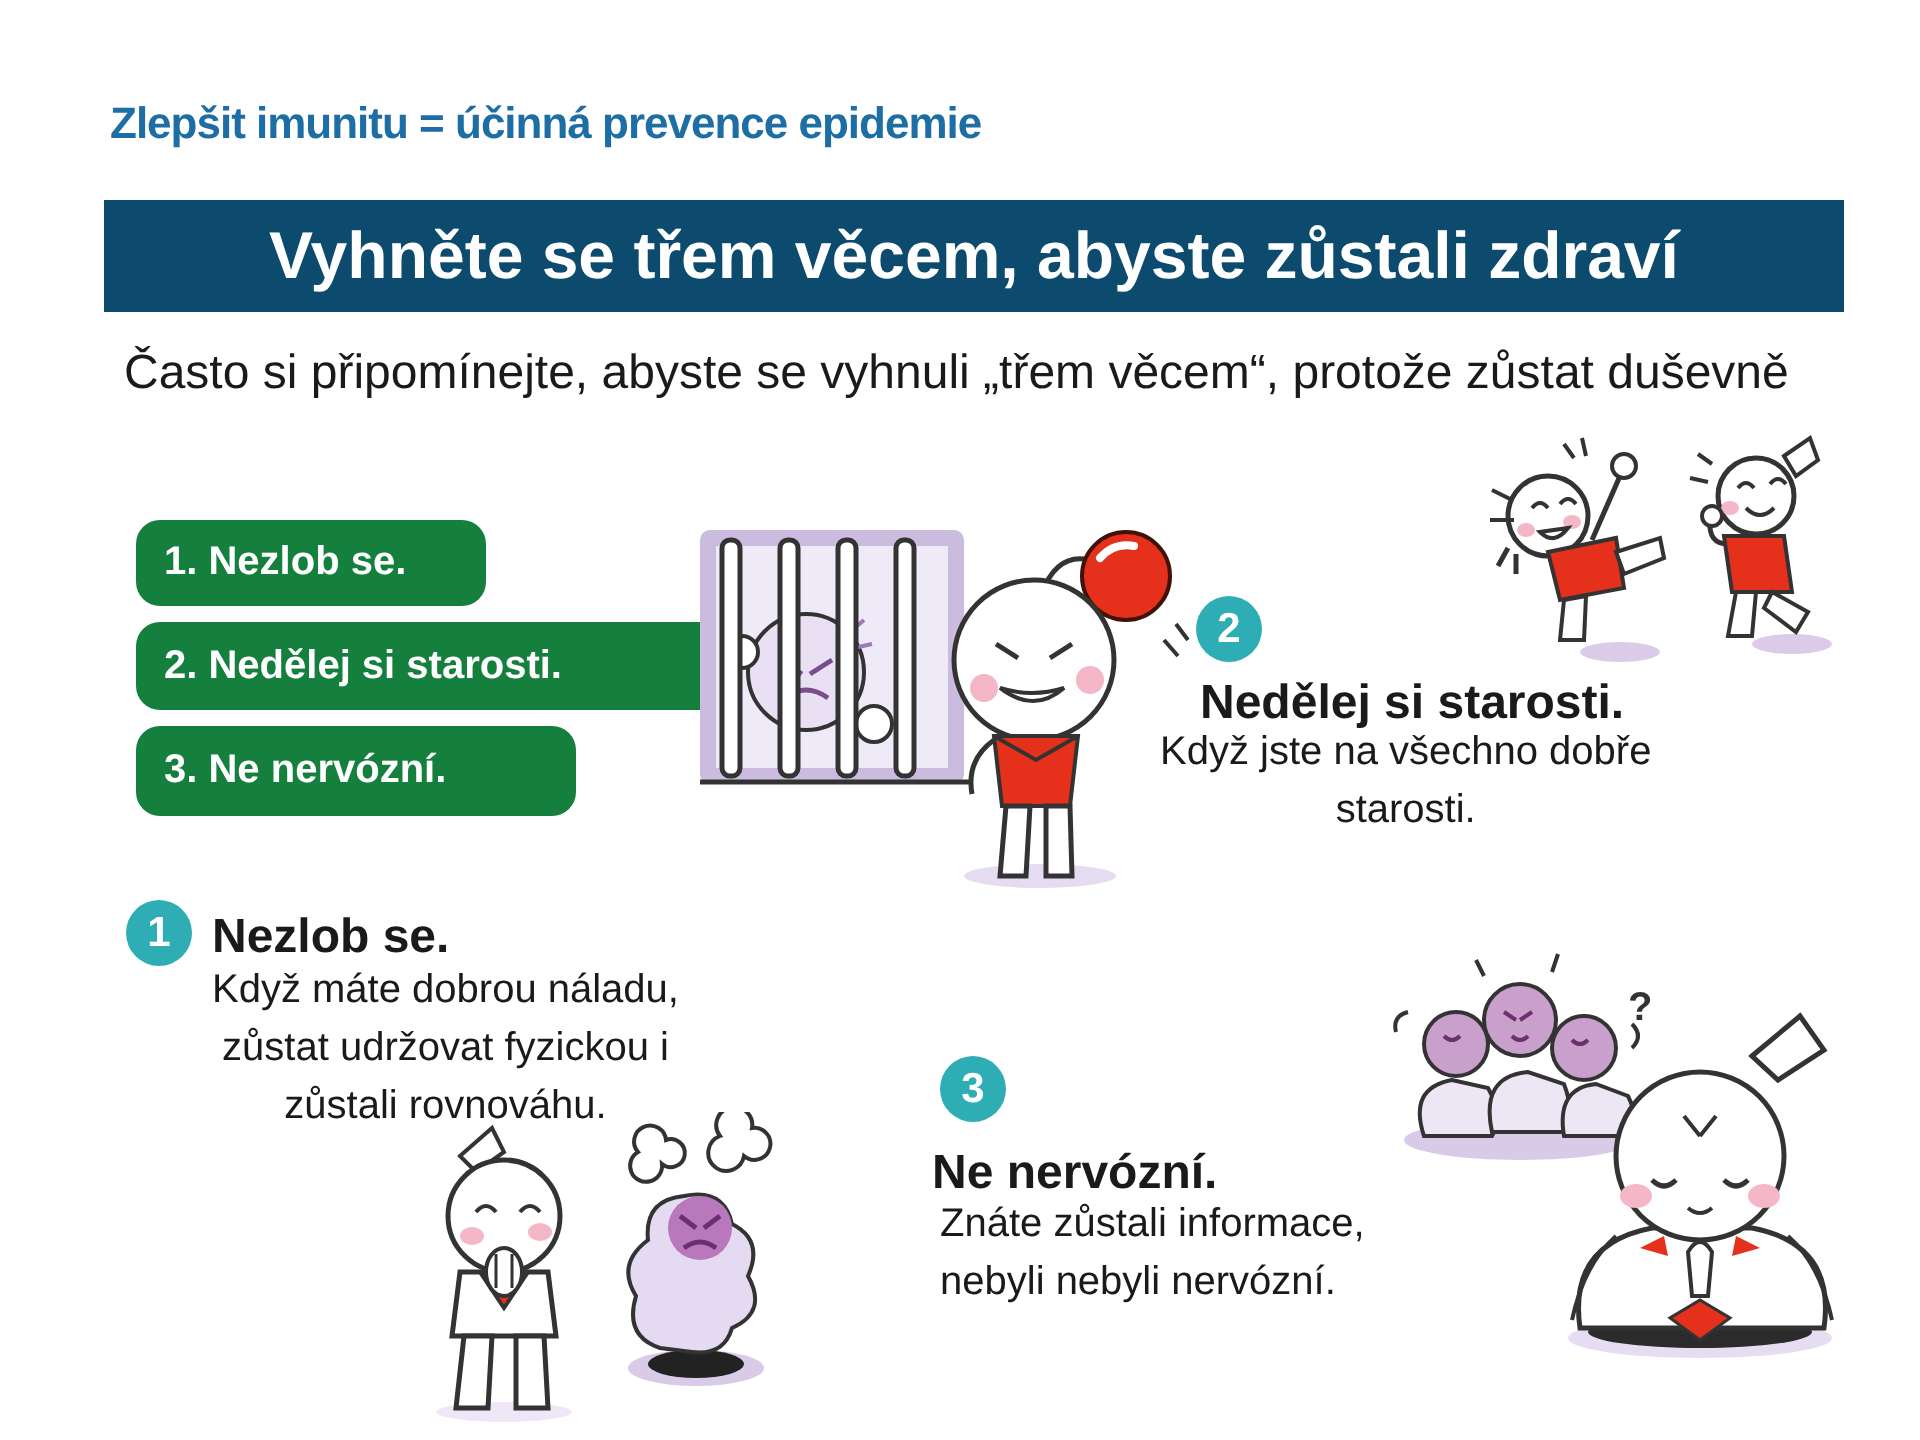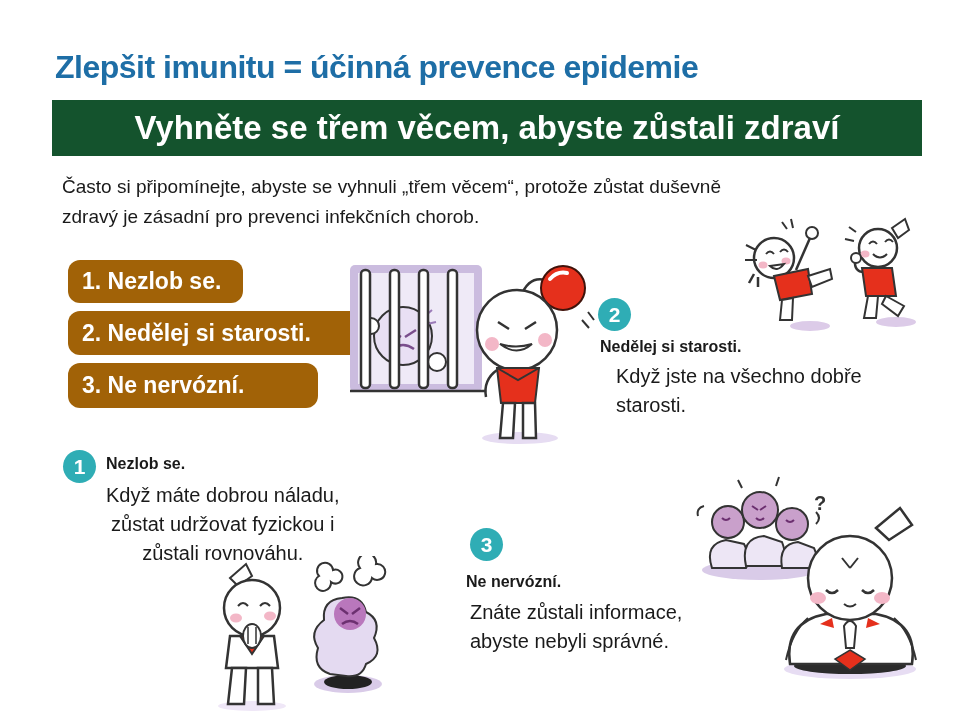--- a/index.html
+++ b/index.html
@@ -2,71 +2,70 @@
 <html><head>
 <meta charset="utf-8">
 <style>
   html,body { margin:0; padding:0; background:#ffffff; }
   .slide {
     position:relative; width:960px; height:720px; background:#ffffff;
     overflow:hidden; font-family:"Liberation Sans", sans-serif; color:#1a1a1a;
   }
   .abs { position:absolute; }
   .page-title {
-    left:55px; top:49px; margin:0; font-size:32px; font-weight:bold;
+    left:55px; top:49px; margin:0; font-size:22px; font-weight:bold;
     color:#1E6EA6; letter-spacing:-0.5px; white-space:nowrap;
   }
   .banner {
-    left:52px; top:100px; width:870px; height:56px; background:#14532d;
+    left:52px; top:100px; width:870px; height:56px; background:#0c4a6e;
     color:#ffffff; font-size:33px; font-weight:bold;
     display:flex; align-items:center; justify-content:center; white-space:nowrap;
   }
-  .intro { left:62px; top:172px; font-size:19px; line-height:30px; }
+  .intro { left:62px; top:172px; font-size:24px; line-height:30px; }
   .intro div { white-space:nowrap; }
   .pill {
-    background:#a16207; border-radius:12px; color:#ffffff; font-weight:bold;
-    font-size:23px; display:flex; align-items:center; padding-left:14px;
+    background:#15803d; border-radius:12px; color:#ffffff; font-weight:bold;
+    font-size:20px; display:flex; align-items:center; padding-left:14px;
     box-sizing:border-box; white-space:nowrap;
   }
   .pill-1 { left:68px; top:260px; width:175px; height:43px; }
   .pill-2 { left:68px; top:311px; width:308px; height:44px; }
-  .pill-3 { left:68px; top:363px; width:250px; height:45px; }
+  .pill-3 { left:68px; top:363px; width:220px; height:45px; }
   .num-circle {
     width:33px; height:33px; border-radius:50%; background:#2FADB5;
     color:#ffffff; font-weight:bold; font-size:21px;
     display:flex; align-items:center; justify-content:center;
   }
   .nc-1 { left:63px;  top:450px; }
   .nc-2 { left:598px; top:298px; }
   .nc-3 { left:470px; top:528px; }
-  .point-heading { font-size:16px; font-weight:bold; white-space:nowrap; }
+  .point-heading { font-size:24px; font-weight:bold; white-space:nowrap; }
   .ph-1 { left:106px; top:455px; }
   .ph-2 { left:600px; top:338px; }
   .ph-3 { left:466px; top:573px; }
   .point-body { font-size:20px; line-height:29px; }
   .point-body div { white-space:nowrap; }
   .pb-1 { left:106px; top:481px;text-align:center; }
-  .pb-2 { left:616px; top:362px; }
+  .pb-2 { left:580px; top:362px;text-align:center; }
   .pb-3 { left:470px; top:598px; }
   .illus { position:absolute; }
 </style>
 </head>
 <body>
 
 <div class="slide">
 
   <h1 class="abs page-title">Zlepšit imunitu = účinná prevence epidemie</h1>
 
   <div class="abs banner">
     <span>Vyhněte se třem věcem, abyste zůstali zdraví</span>
   </div>
 
   <div class="abs intro">
     <div>Často si připomínejte, abyste se vyhnuli „třem věcem“, protože zůstat duševně</div>
-    <div>zdravý je zásadní pro prevenci infekčních chorob.</div>
   </div>
 
   <div class="abs pill pill-1">1. Nezlob se.</div>
   <div class="abs pill pill-2">2. Nedělej si starosti.</div>
   <div class="abs pill pill-3">3. Ne nervózní.</div>
 
   <svg class="illus" style="left:345px; top:250px;" width="250" height="195" viewBox="0 0 250 195">
     <rect x="5" y="15" width="132" height="127" rx="5" fill="#CBBCDF"></rect>
     <rect x="13" y="23" width="116" height="111" fill="#EFEAF7"></rect>
     <circle cx="58" cy="86" r="29" fill="#E9E0F4" stroke="#333" stroke-width="2"></circle>
@@ -140,21 +139,21 @@
   <div class="abs point-heading ph-2">Nedělej si starosti.</div>
   <div class="abs point-body pb-2">
     <div>Když jste na všechno dobře</div>
     <div>starosti.</div>
   </div>
 
   <div class="abs num-circle nc-3">3</div>
   <div class="abs point-heading ph-3">Ne nervózní.</div>
   <div class="abs point-body pb-3">
     <div>Znáte zůstali informace,</div>
-    <div>abyste nebyli správné.</div>
+    <div>nebyli nebyli nervózní.</div>
   </div>
 
   <svg class="illus" style="left:180px; top:556px;" width="210" height="155" viewBox="0 0 210 155">
     <path d="M139 20 a8 8 0 1 1 14 -6 a7 7 0 1 1 -2 12 a8 8 0 1 1 -12 -6 Z" fill="#fff" stroke="#333" stroke-width="2"></path>
     <path d="M180 12 a9 9 0 1 1 16 -4 a8 8 0 1 1 -4 14 a9 9 0 1 1 -12 -10 Z" fill="#fff" stroke="#333" stroke-width="2"></path>
     <ellipse cx="168" cy="128" rx="34" ry="9" fill="#D9CBE8"></ellipse>
     <ellipse cx="168" cy="126" rx="24" ry="7" fill="#222"></ellipse>
     <path d="M150 118 q-18 -6 -12 -26 q-10 -16 6 -28 q-2 -20 18 -22 q20 -4 24 14 q16 8 8 26 q10 18 -8 26 q-4 14 -20 12 z" fill="#E4DAF1" stroke="#333" stroke-width="2"></path>
     <circle cx="170" cy="58" r="16" fill="#B977BC"></circle>
     <path d="M160 52 l8 6 M180 52 l-8 6 M162 68 q8 -6 16 0" stroke="#6C3070" stroke-width="2.5" fill="none"></path>

